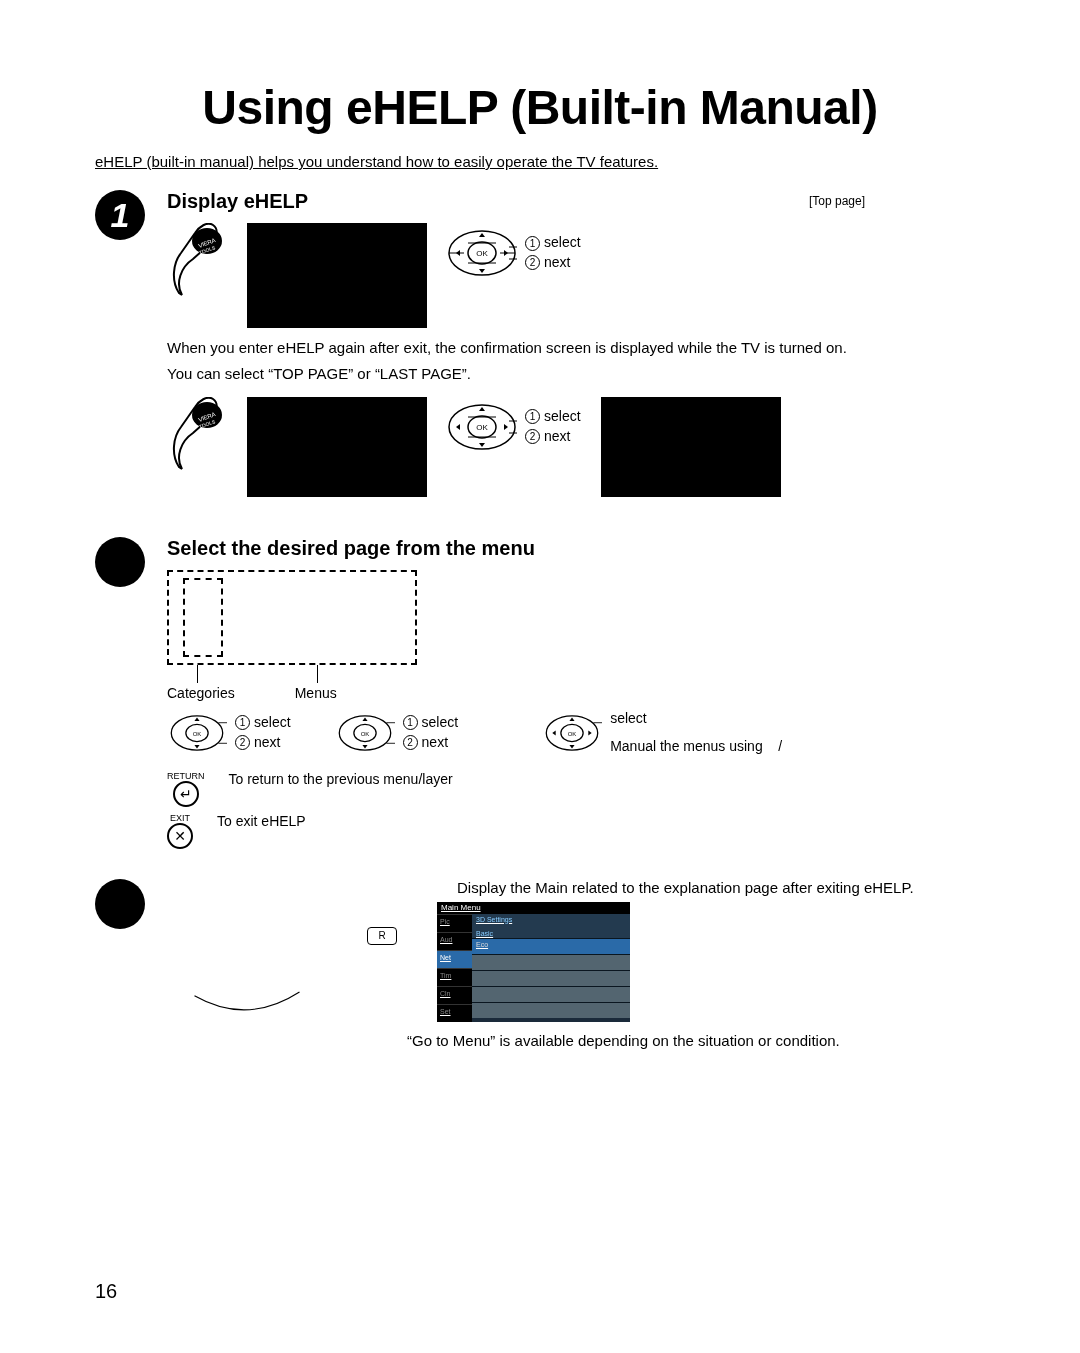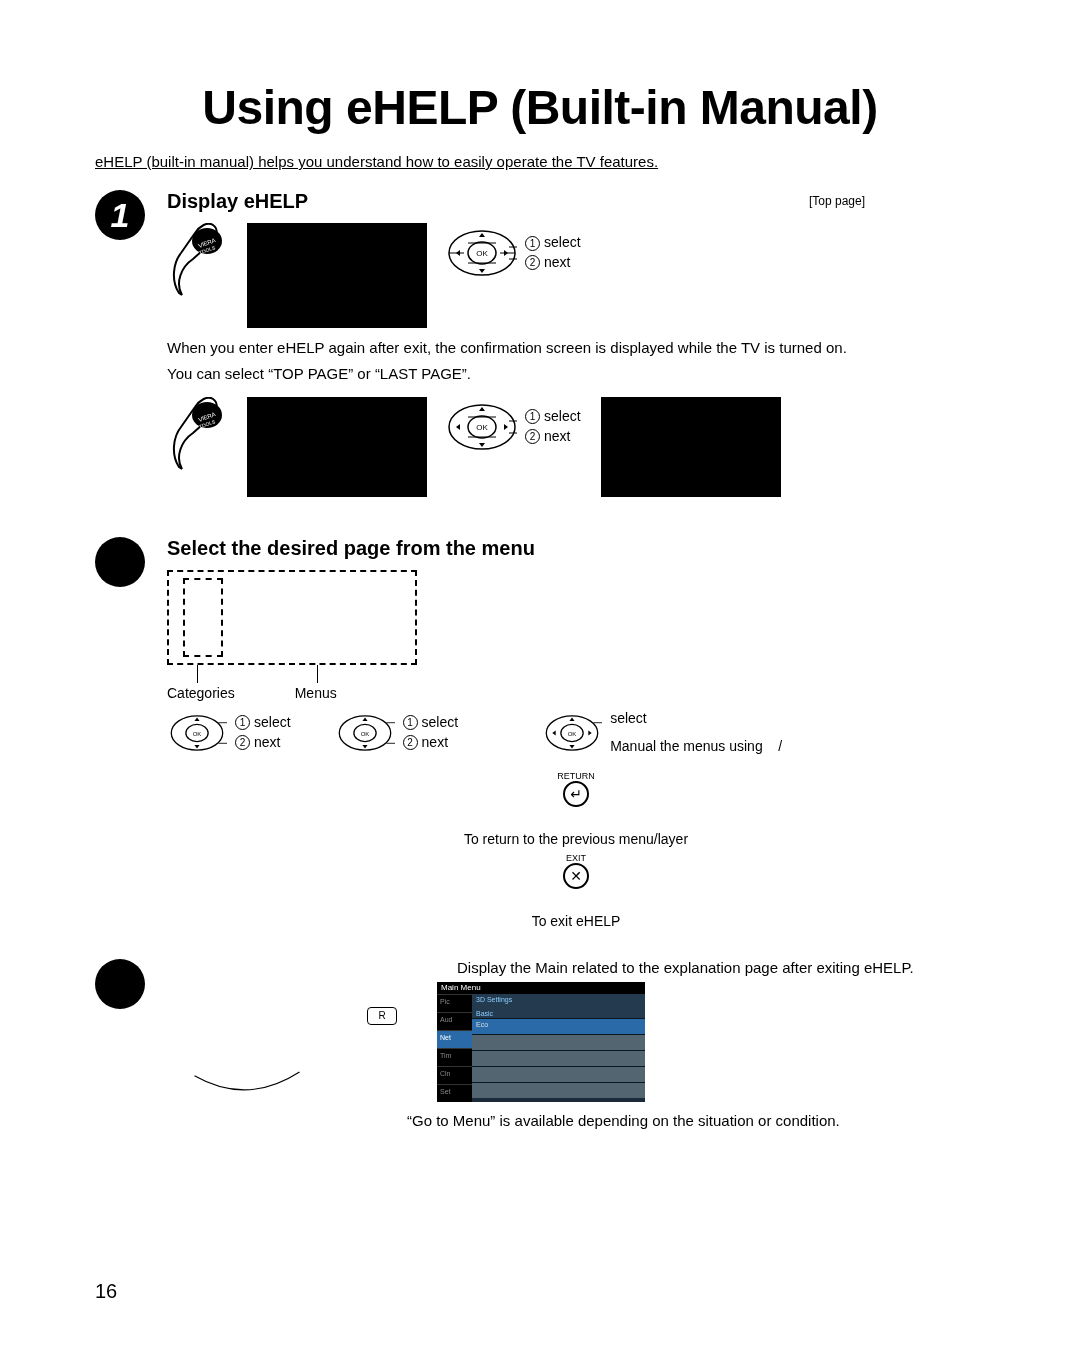--- a/index.html
+++ b/index.html
@@ -85,31 +85,32 @@
     width: 40px; border:2px dashed #000;
   }
   .dashbox .inner2 {
     position:absolute; left:14px; top:6px; bottom:6px;
     width: 20px; border:2px dashed #000;
   }
   .dg-labels { display:flex; font-size:14px; margin-top:20px; gap:60px;}
   .navcol { display:flex; flex-direction:column; align-items:flex-start; }
   .navcol .nav-block { margin-bottom: 6px; }
   .dualnav { display:flex; gap: 44px; margin-top: 6px; align-items:flex-start;}
-  .retline { display:flex; align-items:center; gap: 24px; font-size:14px; margin-top:6px;flex-direction:column;}
+  .retline { display:flex; gap: 24px; font-size:14px; margin-top:6px;}
   .ret-btn { display:flex; flex-direction:column; align-items:center; font-size:9px; }
   .ret-btn .ring { width:26px; height:26px; border:2px solid #000; border-radius:50%; display:flex; align-items:center; justify-content:center; font-size:14px;}
   .smallnav .nav-svg { width:60px; height:52px;}
   
   .s3row { display:flex; align-items:flex-start; gap: 40px; }
   .r-btn { width:30px; height:18px; border:1.5px solid #000; border-radius:4px; font-size:10px; text-align:center; line-height:15px; margin-top:25px;}
   .menu-shot {
-    width: 208px;
+    width: 193px;
     font-size: 8px;
     color:#fff;
+    text-decoration:underline;
   }
   .menu-shot .hdr { background:#000; height:12px; padding:1px 4px;}
   .menu-shot .body { display:flex; }
   .menu-shot .lcol { width:35px; background:#000; }
   .menu-shot .lcol div { height:18px; border-top:1px solid #333; color:#888; padding:3px 3px; font-size:7px;}
   .menu-shot .lcol div.sel { background:#2a6aa8; color:#fff;}
   .menu-shot .rcol { flex:1; background:#1a2a3a; }
   .menu-shot .rcol .t { height:14px; background:#233a4f; color:#8cf; font-size:7px; padding:2px 4px;}
   .menu-shot .rcol .item { height:16px; border-top:1px solid #0a1620; background:#536570; font-size:7px; padding:2px 4px; color:#ddd;}
   .menu-shot .rcol .item.first { background:#2a6aa8; }

